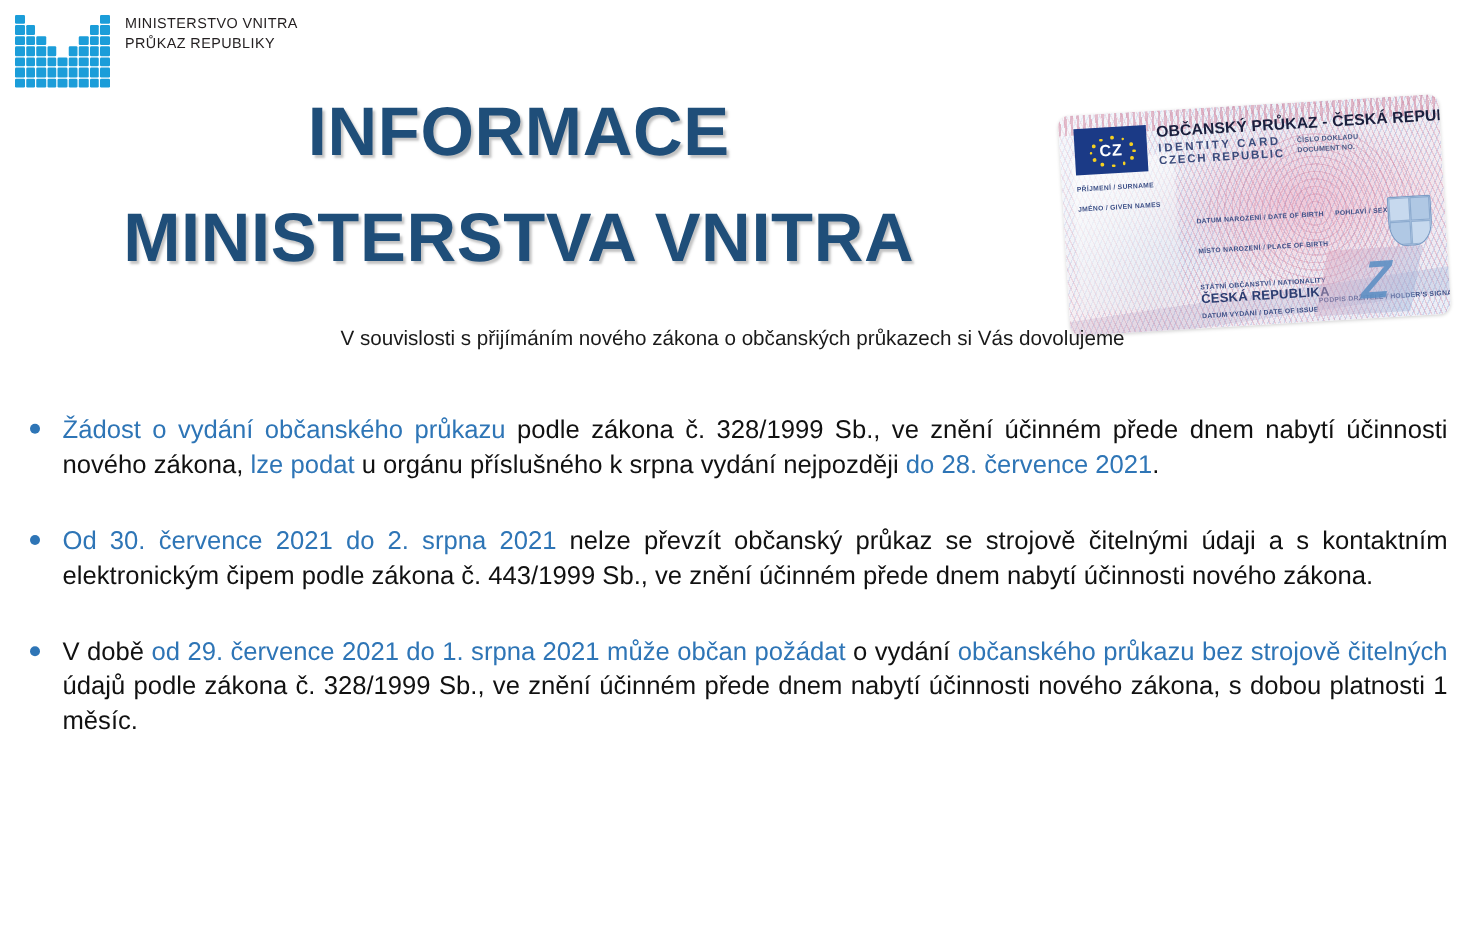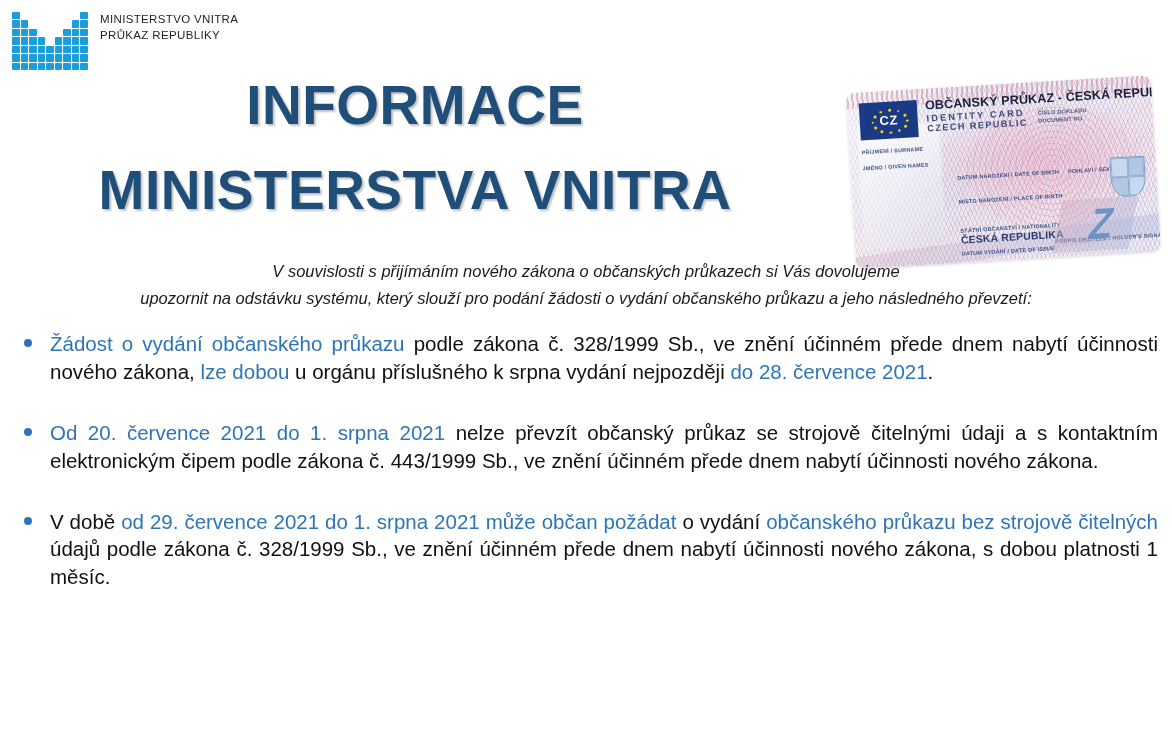--- a/index.html
+++ b/index.html
@@ -283,21 +283,20 @@
   
   .intro {
     position: absolute;
     top: 258px;
     left: 18px;
     width: 1136px;
     text-align: center;
     font-size: 16.5px;
     line-height: 1.62;
     color: #1a1a1a;
-    font-style: italic;
   }
 
   
   .bullets {
     position: absolute;
     top: 330px;
     left: 18px;
     width: 1140px;
   }
   .bullet {
@@ -456,20 +455,19 @@
       </div>
     </div>
 
     <div class="card-hologram"></div>
     <div class="card-holo-z">Z</div>
   </div>
 </div>
 
 <div class="intro">
   <div>V souvislosti s přijímáním nového zákona o občanských průkazech si Vás dovolujeme</div>
-  <div>upozornit na odstávku systému, který slouží pro podání žádosti o vydání občanského průkazu a jeho následného převzetí:</div>
 </div>
 
 <div class="bullets" id="bullets">
-    <div class="bullet"><span class="dot"></span><span class="hl">Žádost o vydání občanského průkazu</span><span> podle zákona č. 328/1999 Sb., ve znění účinném přede dnem nabytí účinnosti nového zákona, </span><span class="hl">lze dobou</span><span> u orgánu příslušného k srpna vydání nejpozději </span><span class="hl">do 28. července 2021</span><span>.</span></div>
-    <div class="bullet"><span class="dot"></span><span class="hl">Od 20. července 2021 do 1. srpna 2021</span><span> nelze převzít občanský průkaz se strojově čitelnými údaji a s kontaktním elektronickým čipem podle zákona č. 443/1999 Sb., ve znění účinném přede dnem nabytí účinnosti nového zákona.</span></div>
+    <div class="bullet"><span class="dot"></span><span class="hl">Žádost o vydání občanského průkazu</span><span> podle zákona č. 328/1999 Sb., ve znění účinném přede dnem nabytí účinnosti nového zákona, </span><span class="hl">lze podat</span><span> u orgánu příslušného k srpna vydání nejpozději </span><span class="hl">do 28. července 2021</span><span>.</span></div>
+    <div class="bullet"><span class="dot"></span><span class="hl">Od 30. července 2021 do 2. srpna 2021</span><span> nelze převzít občanský průkaz se strojově čitelnými údaji a s kontaktním elektronickým čipem podle zákona č. 443/1999 Sb., ve znění účinném přede dnem nabytí účinnosti nového zákona.</span></div>
     <div class="bullet"><span class="dot"></span><span>V době </span><span class="hl">od 29. července 2021 do 1. srpna 2021 může občan požádat</span><span> o vydání </span><span class="hl">občanského průkazu bez strojově čitelných</span><span> údajů podle zákona č. 328/1999 Sb., ve znění účinném přede dnem nabytí účinnosti nového zákona, s dobou platnosti 1 měsíc.</span></div>
   </div>
 
 </body></html>

